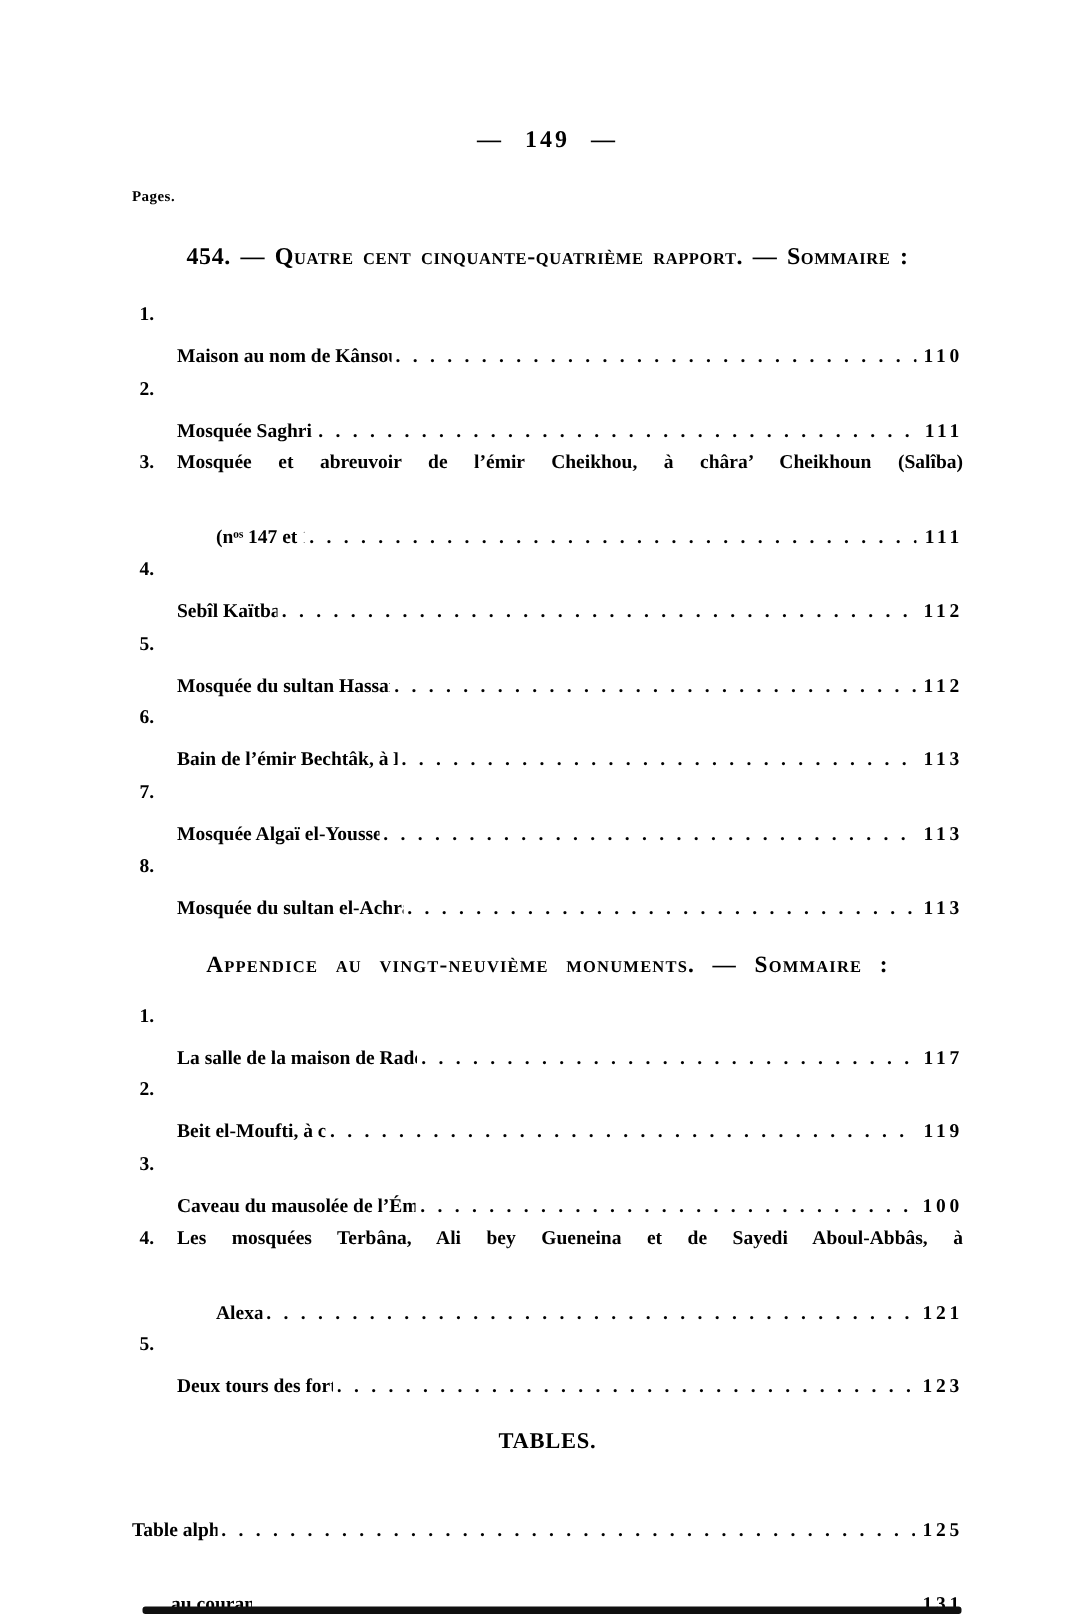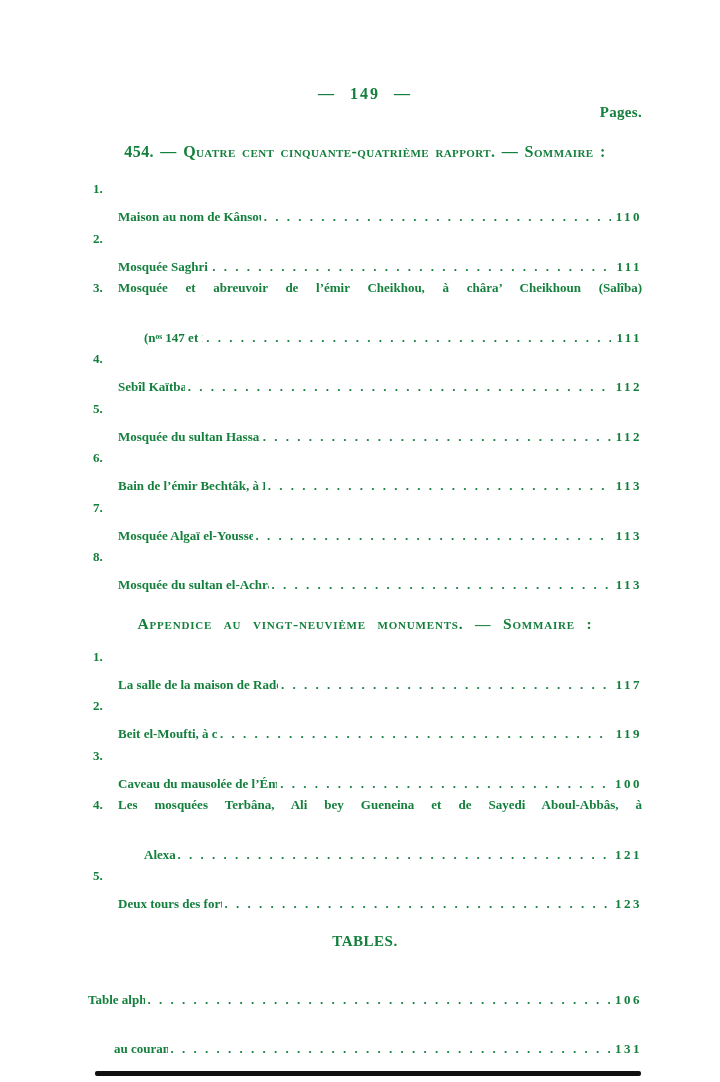--- a/index.html
+++ b/index.html
@@ -2,42 +2,42 @@
 <html><head>
 <meta charset="utf-8">
 <style>
   html, body { margin: 0; padding: 0; background: #ffffff; }
   .page {
     position: relative;
     width: 720px;
     height: 1082px;
     background: #ffffff;
     font-family: "Liberation Serif", "DejaVu Serif", serif;
-    color: #15803d;
+    color: #000000;
     font-weight: 700;
     overflow: hidden;
   }
   .content {
     position: absolute;
     left: 88px;
     right: 78px;
     top: 0;
   }
   .folio {
     padding-top: 84px;
     text-align: center;
     font-size: 16px;
     letter-spacing: 2px;
     word-spacing: 8px;
     line-height: 20px;
   }
   .pages-label {
-    margin-top: 2px;
-    text-align: right;
-    font-size: 15px;
+    margin-top: 22px;
+    text-align: left;
+    font-size: 10px;
     line-height: 12px;
     letter-spacing: 0.3px;
   }
   .sc-heading {
     margin: 24px 0 0 0;
     text-align: center;
     font-size: 16px;
     line-height: 20px;
     font-weight: 700;
     font-variant: small-caps;
@@ -258,21 +258,21 @@
         </div>
       </div>
 
     <h2 class="tables-heading">TABLES.</h2>
     <div class="toc tables-list" id="tables-list">
         <div class="entry">
           <div class="ebody">
             <div class="line">
               <span class="txt">Table alphabétique</span>
               <span class="dots"></span>
-              <span class="pg">106</span>
+              <span class="pg">125</span>
             </div>
           </div>
         </div>
         <div class="entry">
           <div class="ebody">
             <div class="line">
               <span class="ind"></span>
               <span class="txt">au courant de 1912</span>
               <span class="dots"></span>
               <span class="pg">131</span>

